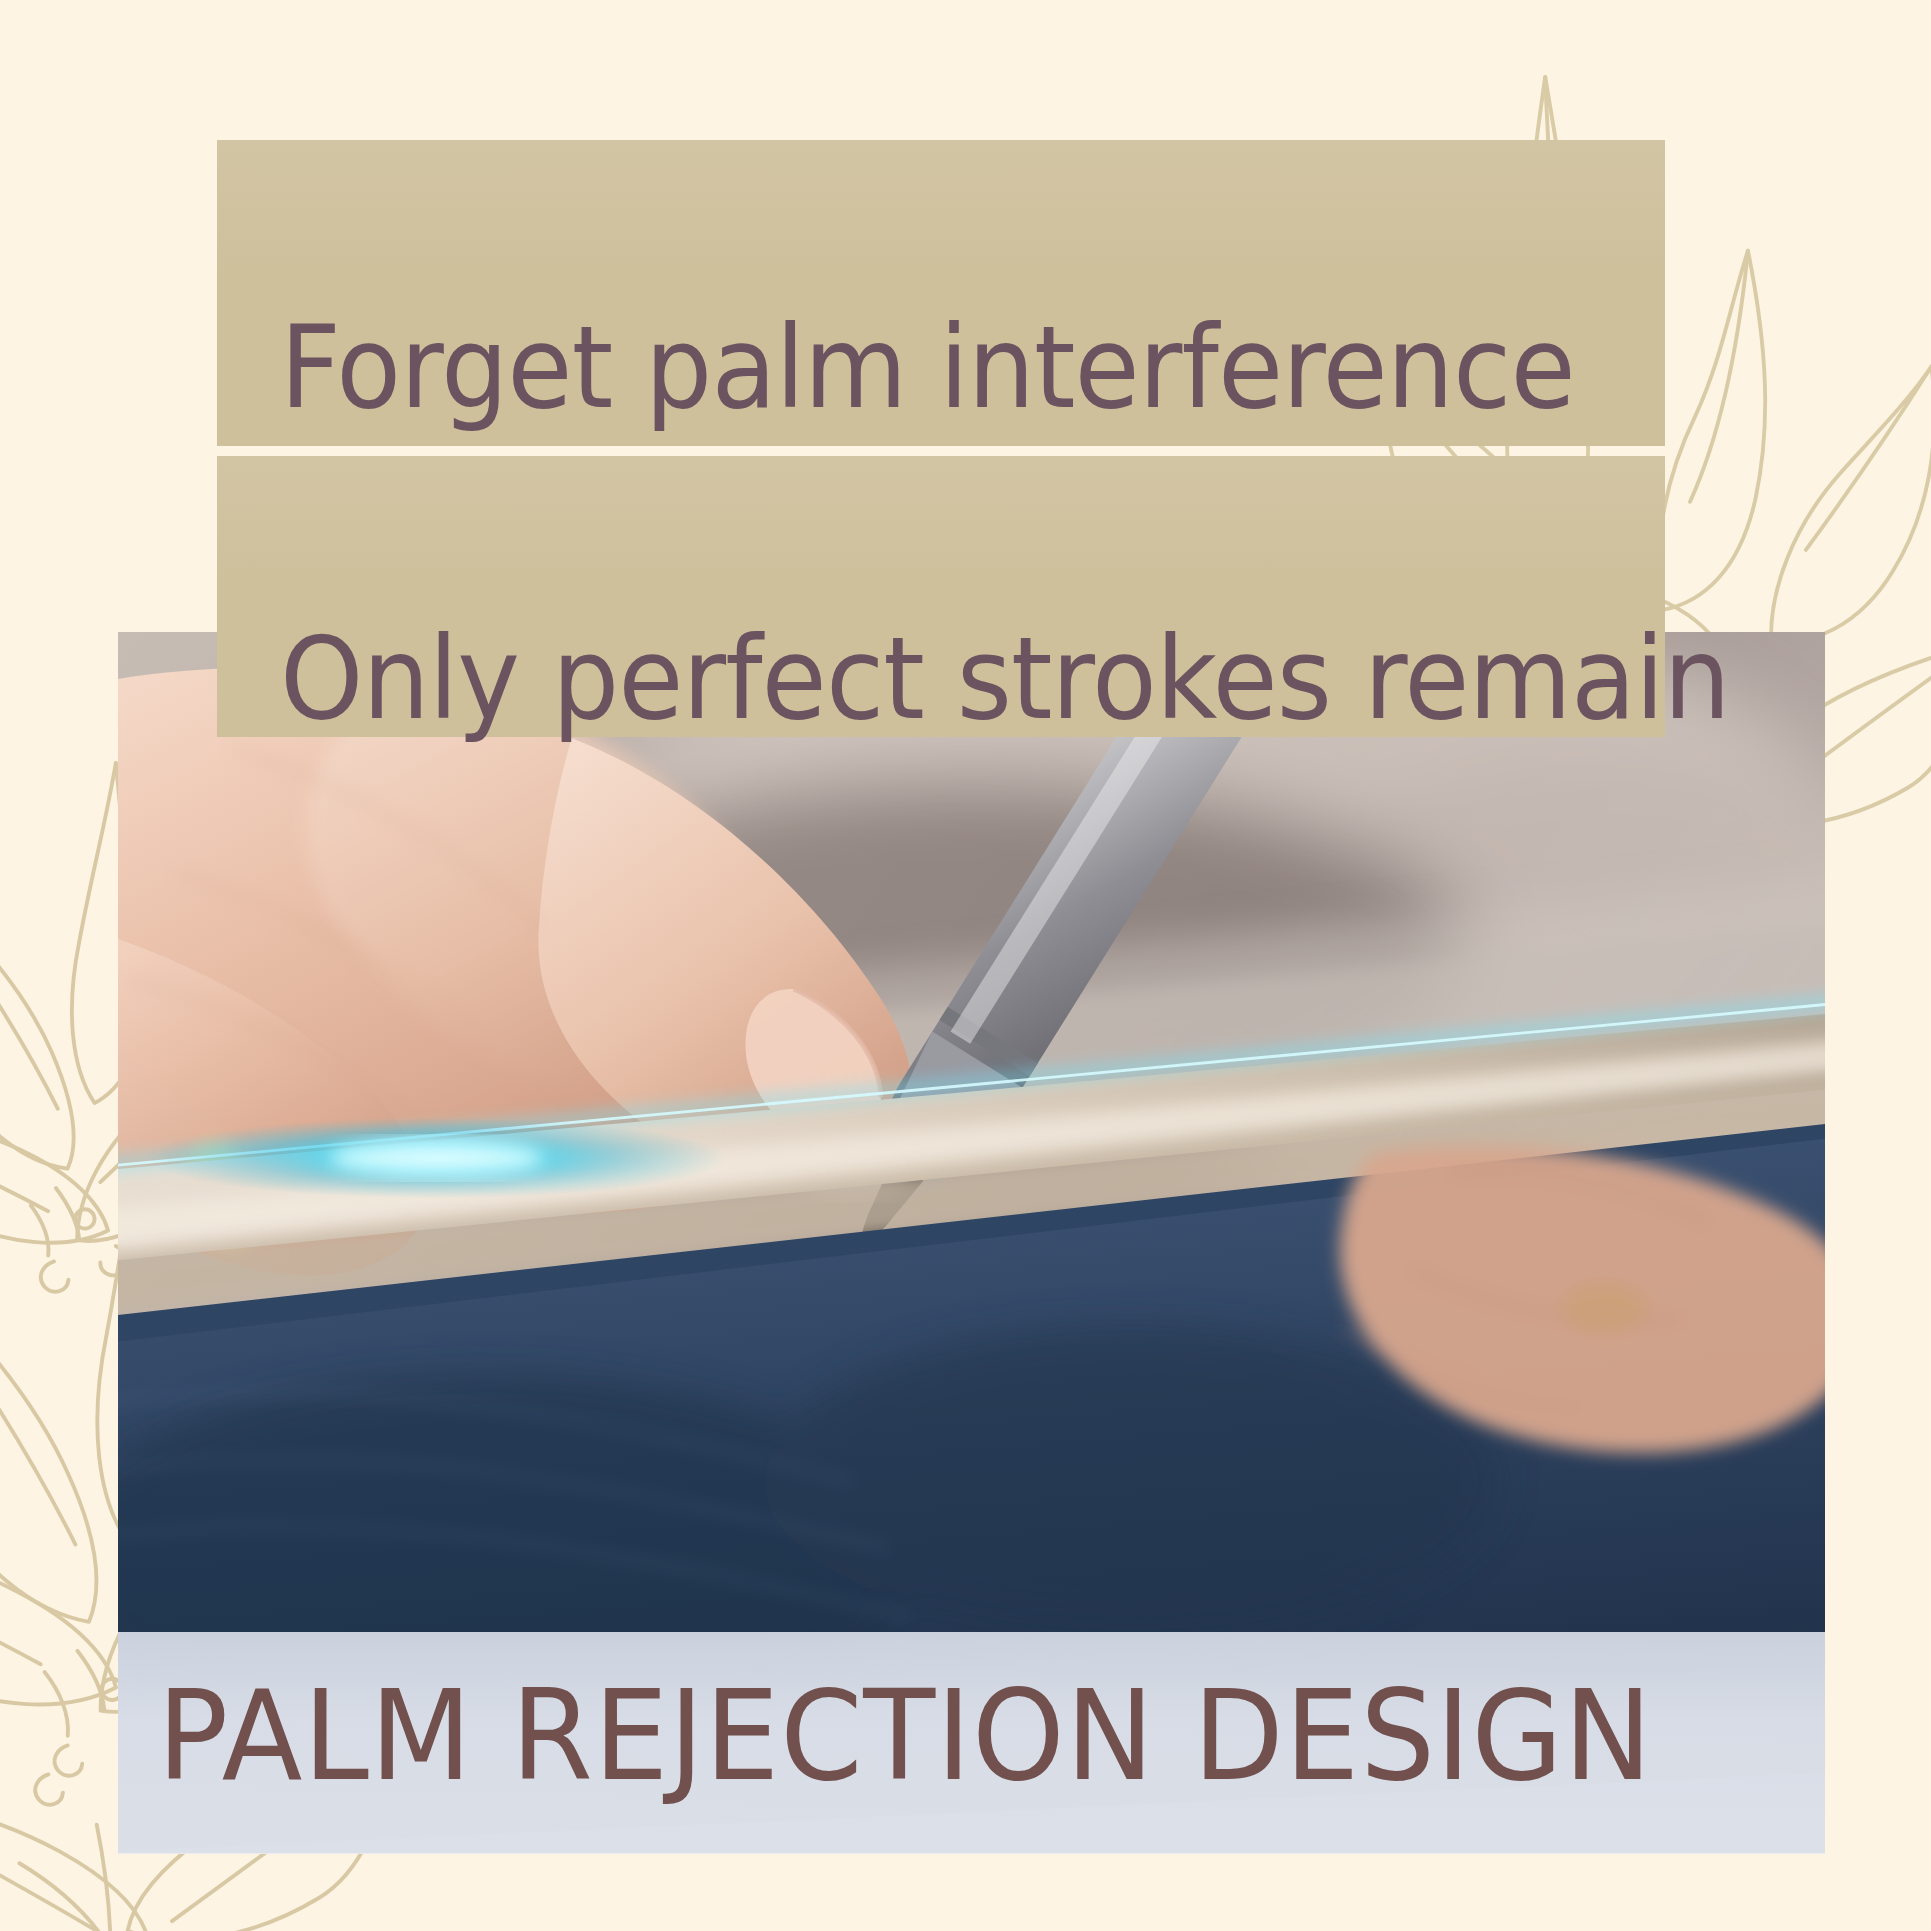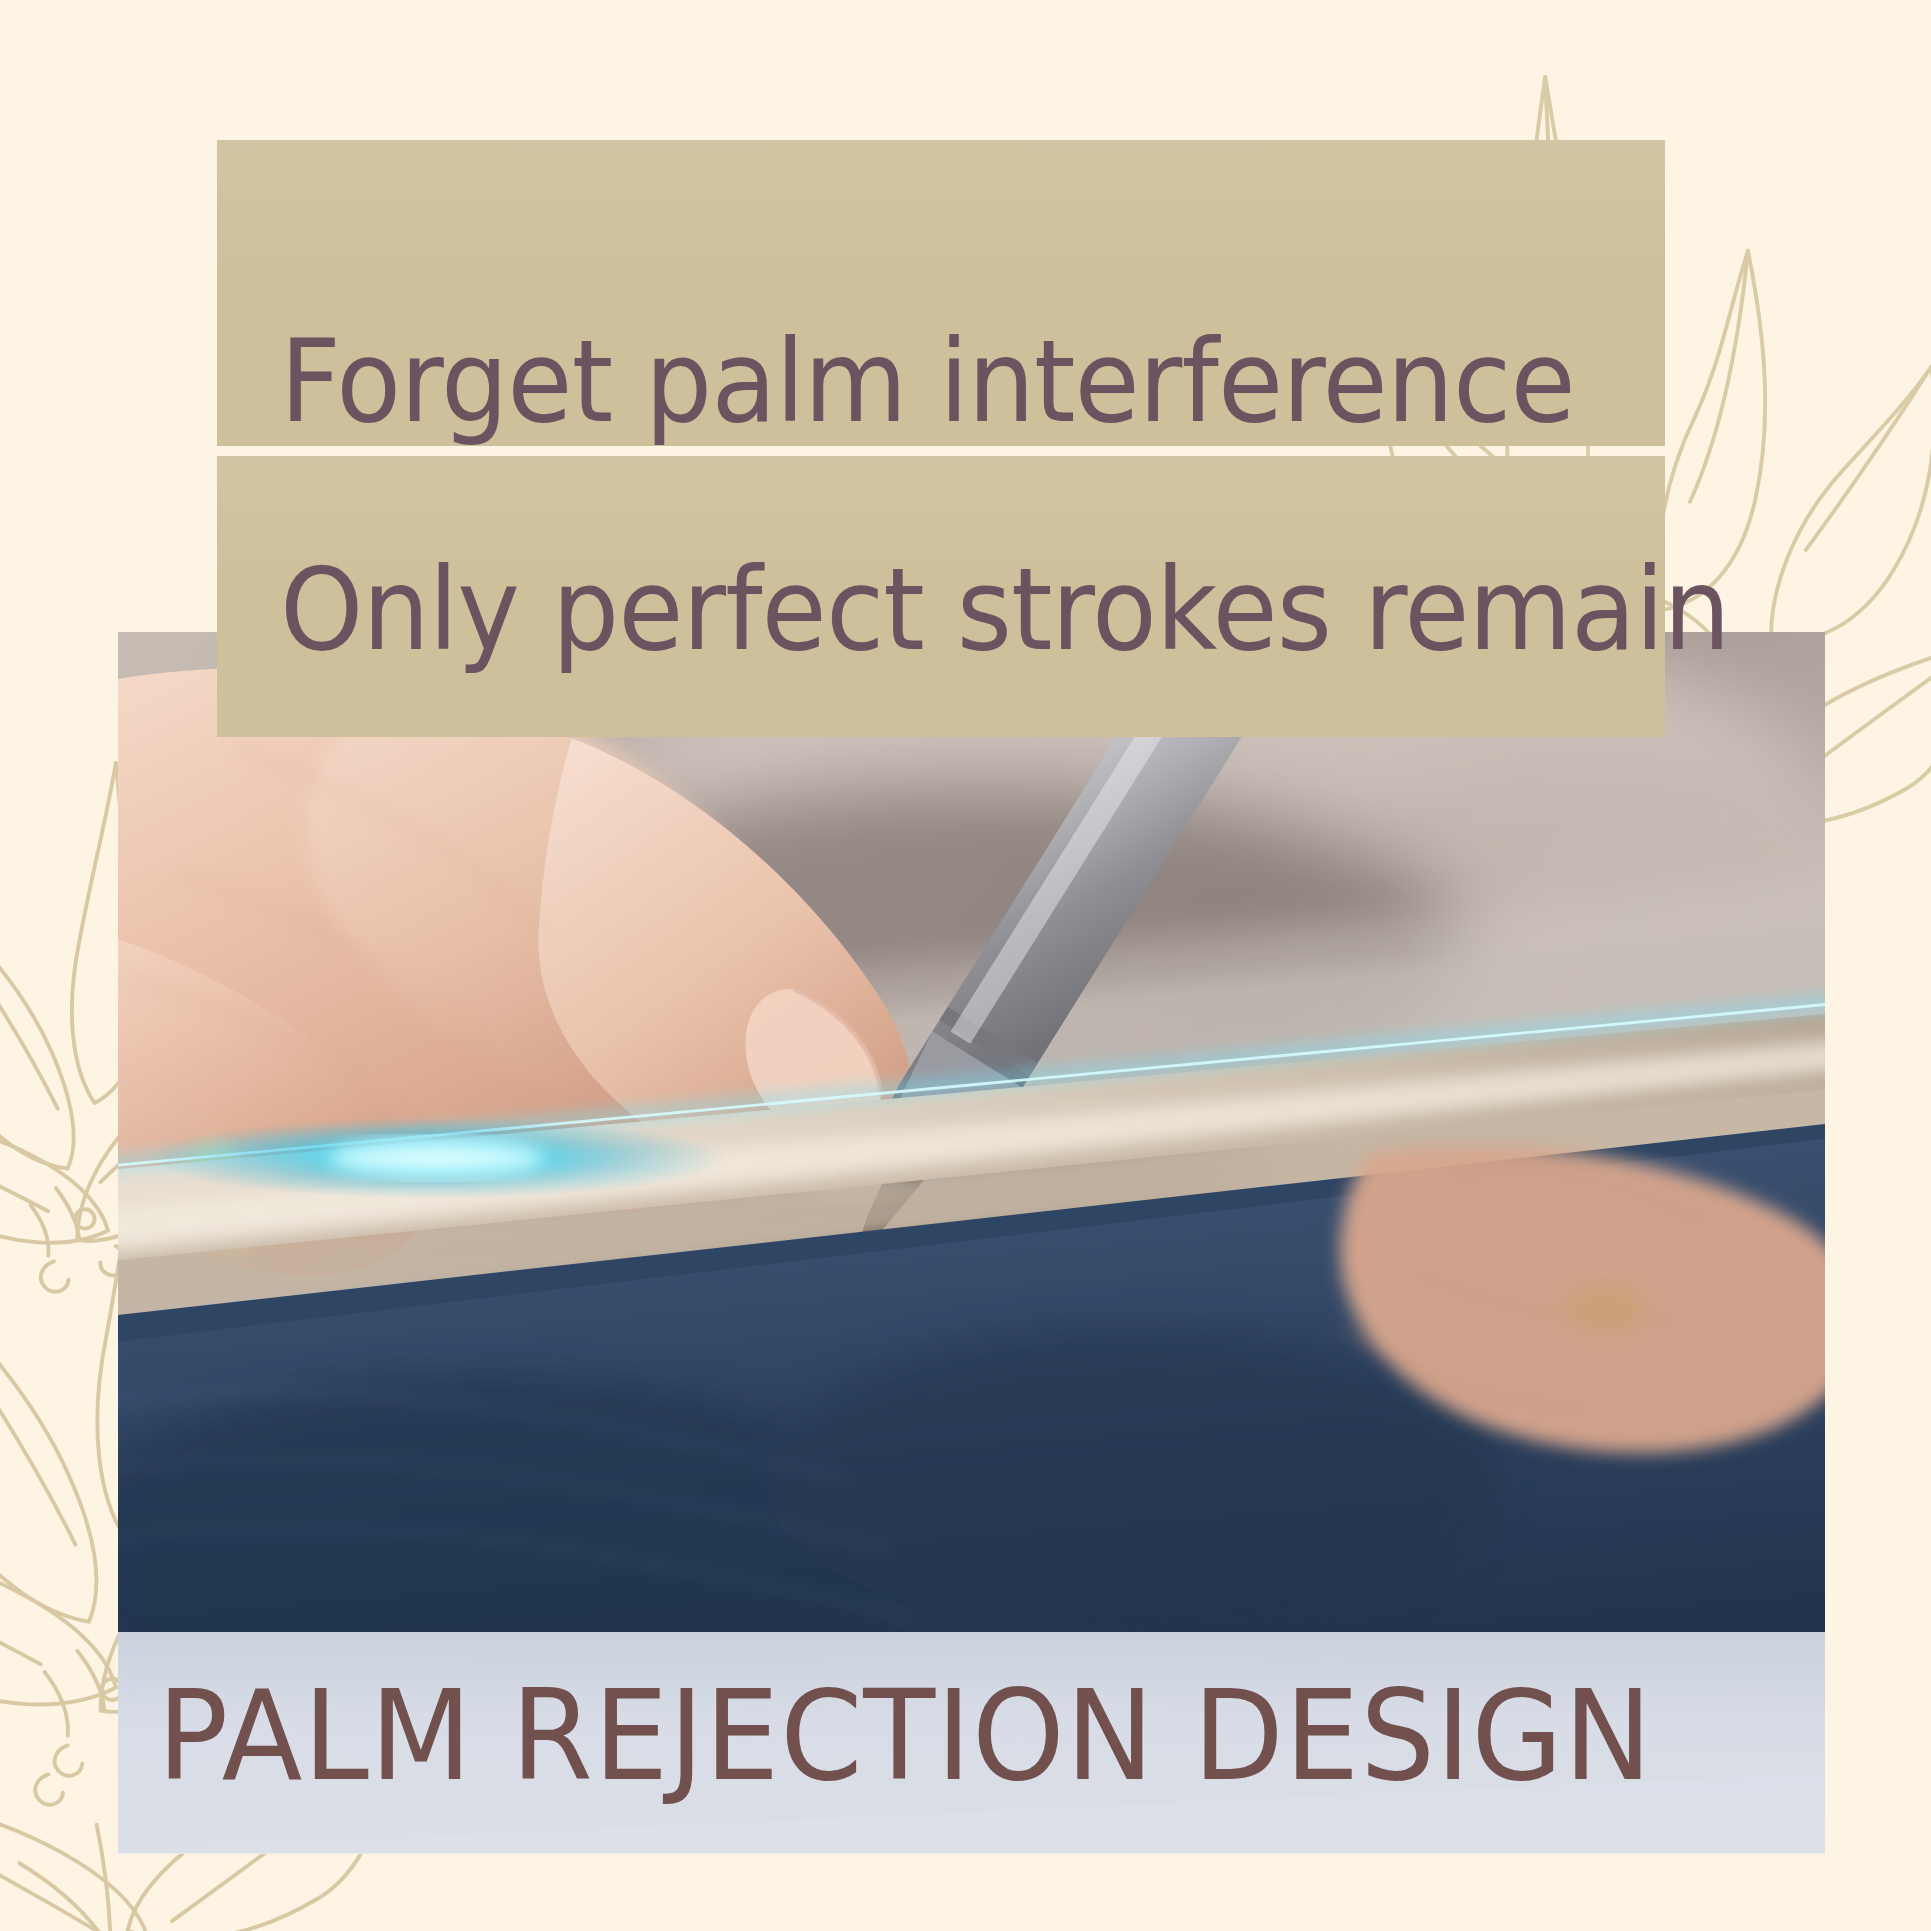--- a/index.html
+++ b/index.html
@@ -50,27 +50,27 @@
     background: linear-gradient(180deg, #d2c5a3 0%, #cfc09c 45%, #cec09b 100%);
     display: flex;
     align-items: center;
     box-sizing: border-box;
   }
   #headline-band-1 {
     top: 140px;
     height: 306px;
     padding-left: 63px;
     align-items: flex-end;
-    padding-bottom: 6px;
+    padding-bottom: 20px;
   }
   #headline-band-2 {
     top: 456px;
     height: 281px;
     padding-left: 63px;
-    align-items: center;
+    align-items: flex-end;
     padding-top: 27px;
   }
   .headline-text {
     color: #6b5460;
     font-size: 114px;
     line-height: 1.02;
     font-weight: 400;
     letter-spacing: -1px;
     white-space: nowrap;
     font-family: "DejaVu Sans", "Liberation Sans", sans-serif;

